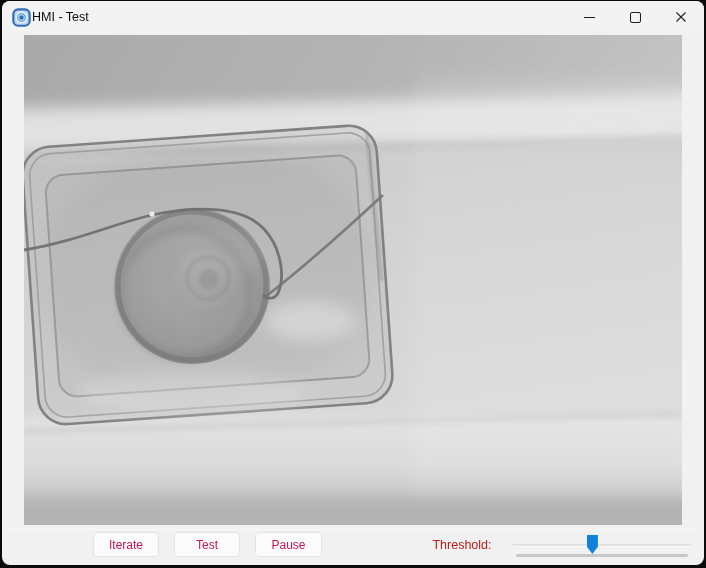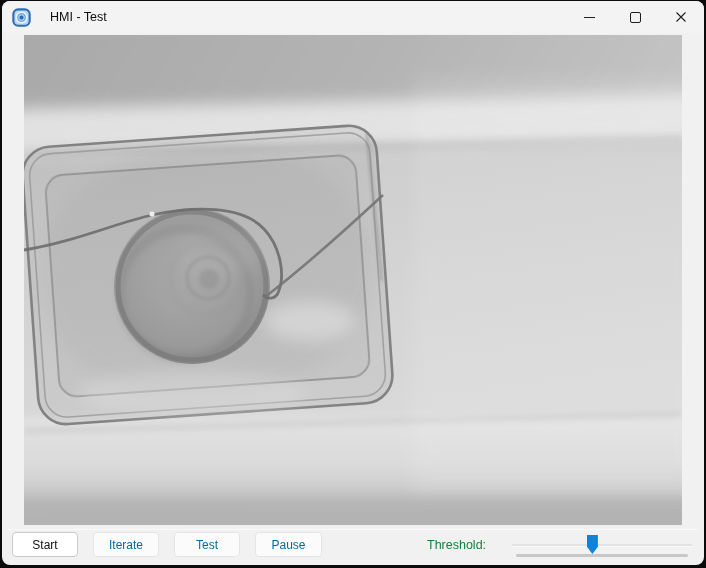--- a/index.html
+++ b/index.html
@@ -4,36 +4,36 @@
 <style>
   html,body{margin:0;padding:0;background:#000;}
   .canvas{position:relative;width:706px;height:568px;background:#0b0b0b;overflow:hidden;
           font-family:"Liberation Sans",sans-serif;-webkit-font-smoothing:antialiased;}
   .window{position:absolute;left:2px;top:1px;right:2px;bottom:3px;background:#f1f1f1;
           border-radius:8px;overflow:hidden;}
   
   .titlebar{position:absolute;left:0;top:0;right:0;height:32px;background:#f3f3f3;
             display:flex;align-items:center;}
   .app-icon{margin-left:9px;width:20px;height:20px;display:flex;align-items:center;justify-content:center;}
-  .title-text{margin-left:19px;font-size:12.5px;color:#0d0d0d;}
+  .title-text{margin-left:1px;font-size:12.5px;color:#0d0d0d;}
   .win-controls{position:absolute;right:0;top:0;height:32px;display:flex;}
   .win-btn{width:46px;height:32px;display:flex;align-items:center;justify-content:center;cursor:default;}
   .glyph-min{width:11px;height:1px;background:#1f1f1f;}
   .glyph-max{width:9px;height:9px;border:1.2px solid #1f1f1f;border-radius:2px;}
   
   .image-view{position:absolute;left:22px;top:34px;width:658px;height:490px;overflow:hidden;background:#b5b5b5;}
   
   .bottombar-line{position:absolute;left:6px;right:6px;top:528px;height:1px;background:#f9f9f9;}
   .tb-btn{position:absolute;top:531px;height:25px;width:66px;box-sizing:border-box;
           background:#ffffff;border:1px solid #c9c9c9;border-radius:4px;
           font-family:"Liberation Sans",sans-serif;font-size:12px;color:#101010;
           display:flex;align-items:center;justify-content:center;padding:0;}
-  .tb-btn.disabled{background:#fbfbfb;border-color:#e5e5e5;color:#0369a1;}
-  .threshold-label{position:absolute;left:425px;top:537px;width:70px;text-align:left;
-                   font-size:12.5px;color:#15803d;}
+  .tb-btn.disabled{background:#fbfbfb;border-color:#e5e5e5;color:#be185d;}
+  .threshold-label{position:absolute;left:425px;top:537px;width:70px;text-align:center;
+                   font-size:12.5px;color:#b91c1c;}
   .slider{position:absolute;left:508px;top:532px;width:182px;height:26px;}
   .slider-track{position:absolute;left:2px;right:0;top:11px;height:2px;background:#e2e2e2;
                 box-shadow:0 1px 0 #fafafa;border-radius:1px;}
   .slider-thumb{position:absolute;top:2px;width:11px;height:19px;background:#0f83dc;
                 clip-path:polygon(0 0,100% 0,100% 62%,50% 100%,0 62%);}
   .slider-underline{position:absolute;left:6px;right:4px;top:21px;height:3px;background:#c8c8c8;border-radius:2px;}
 </style>
 </head>
 <body>
 
@@ -136,21 +136,20 @@
         <circle cx="185" cy="244" r="10" fill="#8d8d8d" opacity="0.45" filter="url(#b2)"></circle>
 
         <path d="M0,215 C50,207 92,188 128,180 C170,171 218,170 240,194 C256,211 262,240 254,258 C251,264 244,265 239,260" stroke="#6d6d6d" stroke-width="2.8" fill="none" opacity="0.9" filter="url(#b1)"></path>
         <path d="M241,262 Q288,226 359,160" stroke="#757575" stroke-width="2.6" fill="none" opacity="0.9" filter="url(#b1)"></path>
         <circle cx="128" cy="179" r="2.6" fill="#f2f2f2" opacity="0.95" filter="url(#b1)"></circle>
       </svg>
     </div>
 
     <div class="bottombar-line"></div>
 
-    <button class="tb-btn" style="left:10px">Start</button>
     <button class="tb-btn disabled" style="left:91px" disabled="">Iterate</button>
     <button class="tb-btn disabled" style="left:172px" disabled="">Test</button>
     <button class="tb-btn disabled" style="left:253px;width:67px" disabled="">Pause</button>
 
     <span class="threshold-label">Threshold:</span>
 
     <div class="slider">
       <div class="slider-track"></div>
       <div class="slider-thumb" style="left: calc(45% - 5px);"></div>
       <div class="slider-underline"></div>

